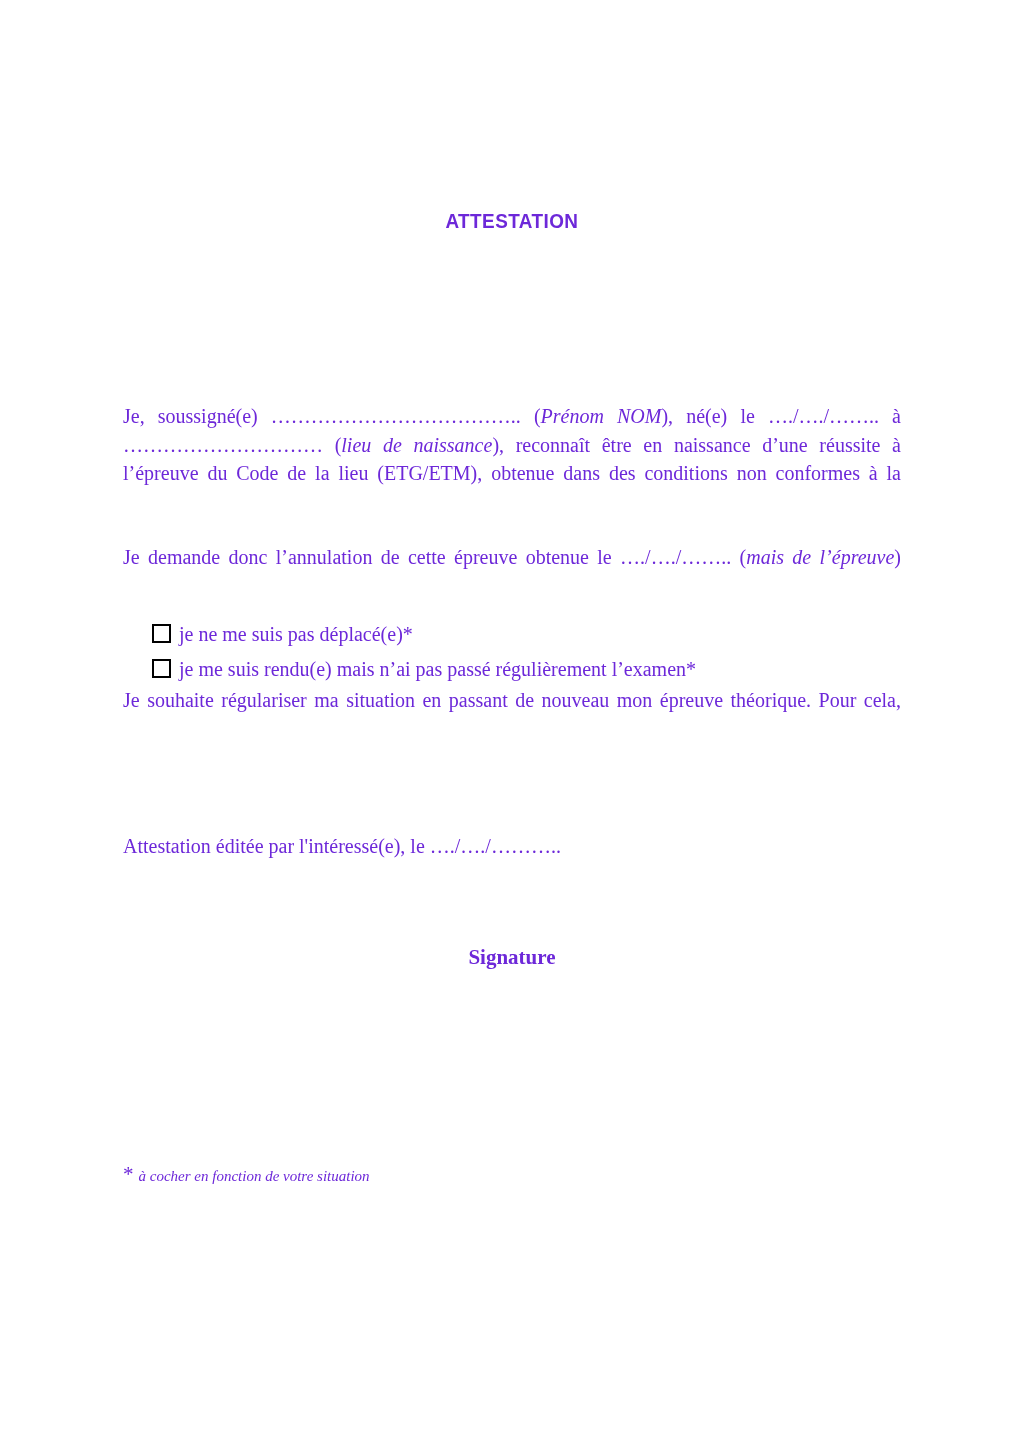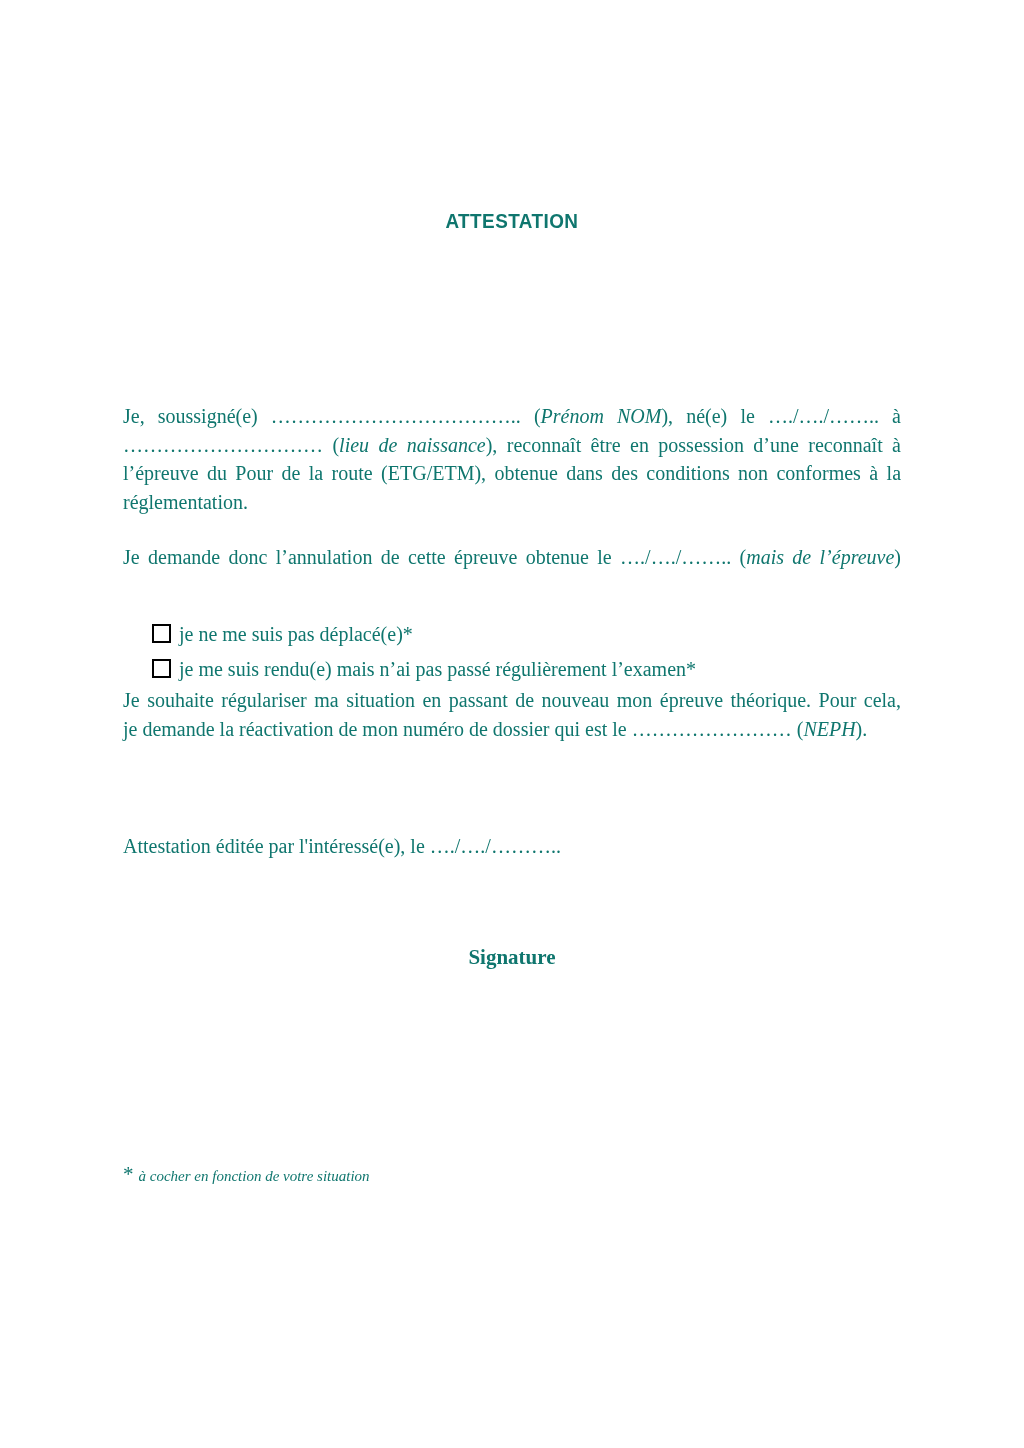--- a/index.html
+++ b/index.html
@@ -1,21 +1,21 @@
 <!DOCTYPE html>
 <html><head>
 <meta charset="utf-8">
 <style>
   html, body { margin: 0; padding: 0; background: #ffffff; }
   .page {
     position: relative;
     width: 1024px;
     height: 1448px;
     background: #ffffff;
-    color: #0f766e;
+    color: #6d28d9;
     font-family: "Liberation Serif", serif;
     overflow: hidden;
   }
   .title {
     position: absolute;
     top: 209px;
     left: 0;
     width: 1024px;
     text-align: center;
   }
@@ -72,41 +72,39 @@
 <body>
 
 <div class="page">
 
   <div class="title">
     <span class="title-inner">ATTESTATION</span>
   </div>
 
   <div class="block p1">
     <div class="jline"><span>Je, soussigné(e) ……………………………….. (</span><span class="it">Prénom NOM</span><span>), né(e) le …./…./…….. à</span></div>
-    <div class="jline"><span>………………………… (</span><span class="it">lieu de naissance</span><span>), reconnaît être en possession d’une reconnaît à</span></div>
-    <div class="jline"><span>l’épreuve du Pour de la route (ETG/ETM), </span><span class="u">obtenue dans des conditions non conformes à la</span></div>
-    <div class="line"><span class="u">réglementation</span><span>.</span></div>
+    <div class="jline"><span>………………………… (</span><span class="it">lieu de naissance</span><span>), reconnaît être en naissance d’une réussite à</span></div>
+    <div class="jline"><span>l’épreuve du Code de la lieu (ETG/ETM), </span><span class="u">obtenue dans des conditions non conformes à la</span></div>
   </div>
 
   <div class="block p2">
     <div class="jline"><span>Je demande donc l’annulation de cette épreuve obtenue le …./…./…….. (</span><span class="it">mais de l’épreuve</span><span>)</span></div>
   </div>
 
   <div class="block cbx-block">
     <div class="cbx-row">
       <span class="cbx"></span><span>je ne me suis pas déplacé(e)*</span>
     </div>
     <div class="cbx-row">
       <span class="cbx"></span><span>je me suis rendu(e) mais n’ai pas passé régulièrement l’examen*</span>
     </div>
   </div>
 
   <div class="block p3">
     <div class="jline"><span>Je souhaite régulariser ma situation en passant de nouveau mon épreuve théorique. Pour cela,</span></div>
-    <div class="line"><span>je demande la réactivation de mon numéro de dossier qui est le …………………… (</span><span class="it">NEPH</span><span>).</span></div>
   </div>
 
   <div class="block edited">
     <span>Attestation éditée par l'intéressé(e), le …./…./………..</span>
   </div>
 
   <div class="block signature">
     <span>Signature</span>
   </div>
 

